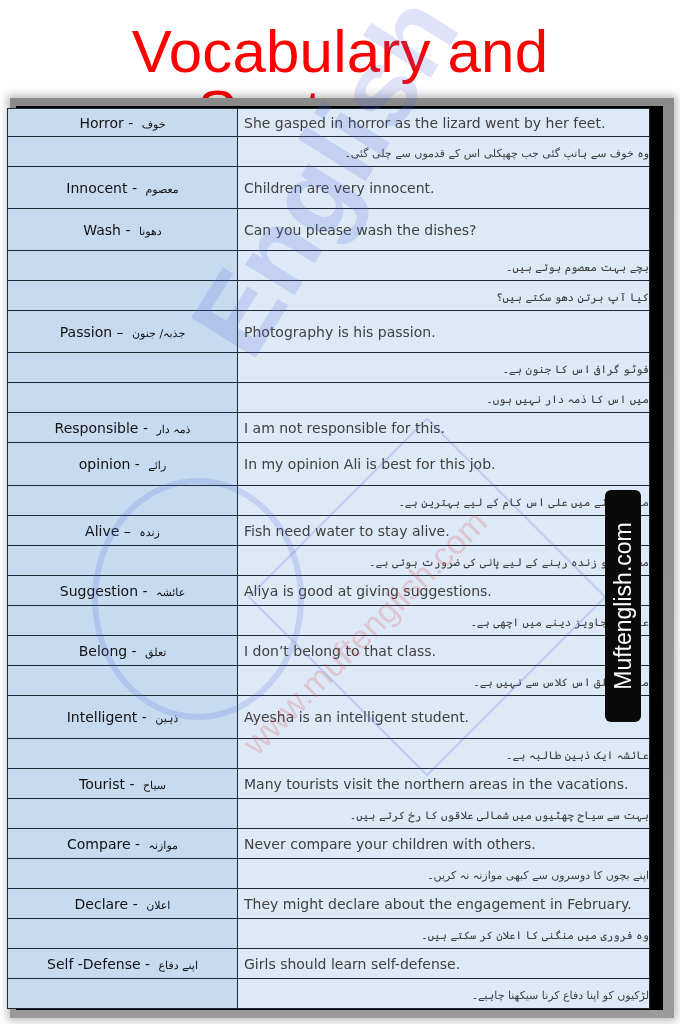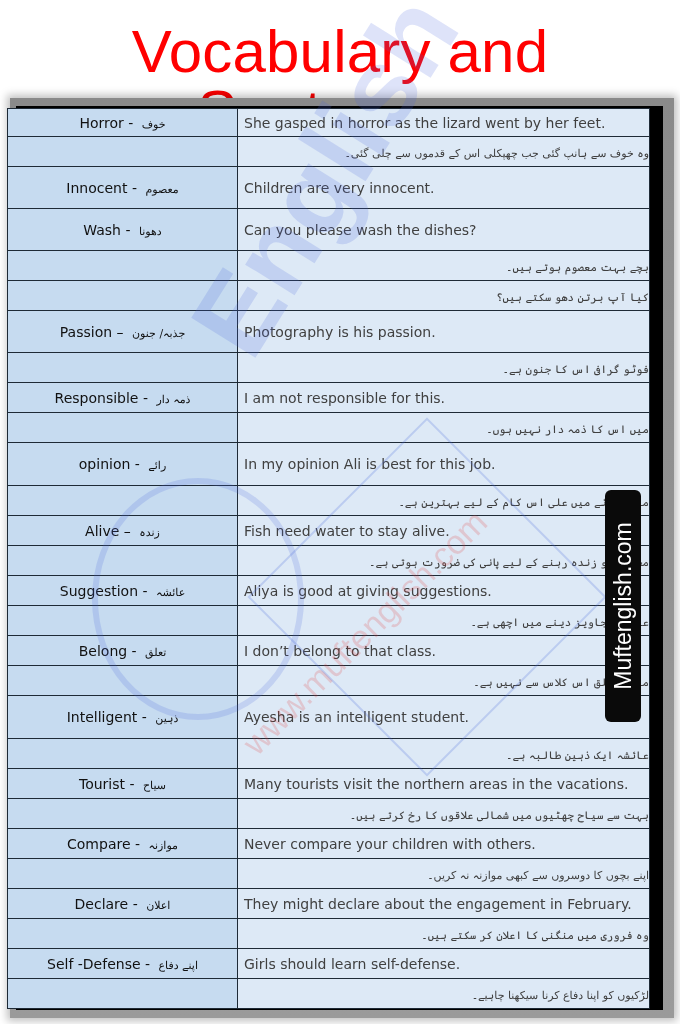--- a/index.html
+++ b/index.html
@@ -101,26 +101,26 @@
       </tr>
       <tr style="height: 42px;">
         <td class="word"><span>Passion</span> <span>–</span> <span class="urdu-word" dir="rtl">جذبہ/ جنون</span></td>
         <td class="sent"><span>Photography is his passion.</span></td>
       </tr>
       <tr style="height: 30px;">
         <td class="word"></td>
         <td class="sent urdu-cell-inner"><span class="urdu-word" dir="rtl" style="margin-left:0">فوٹو گرافی اس کا جنون ہے۔</span></td>
       </tr>
       <tr style="height: 30px;">
+        <td class="word"></td>
+        <td class="sent urdu-cell-inner"><span class="urdu-word" dir="rtl" style="margin-left:0">میں اس کا ذمہ دار نہیں ہوں۔</span></td>
+      </tr>
+      <tr style="height: 30px;">
         <td class="word"><span>Responsible</span> <span>-</span> <span class="urdu-word" dir="rtl">ذمہ دار</span></td>
         <td class="sent"><span>I am not responsible for this.</span></td>
-      </tr>
-      <tr style="height: 30px;">
-        <td class="word"></td>
-        <td class="sent urdu-cell-inner"><span class="urdu-word" dir="rtl" style="margin-left:0">میں اس کا ذمہ دار نہیں ہوں۔</span></td>
       </tr>
       <tr style="height: 43px;">
         <td class="word"><span>opinion</span> <span>-</span> <span class="urdu-word" dir="rtl">رائے</span></td>
         <td class="sent"><span>In my opinion Ali is best for this job.</span></td>
       </tr>
       <tr style="height: 30px;">
         <td class="word"></td>
         <td class="sent urdu-cell-inner"><span class="urdu-word" dir="rtl" style="margin-left:0">میری رائے میں علی اس کام کے لیے بہترین ہے۔</span></td>
       </tr>
       <tr style="height: 30px;">

